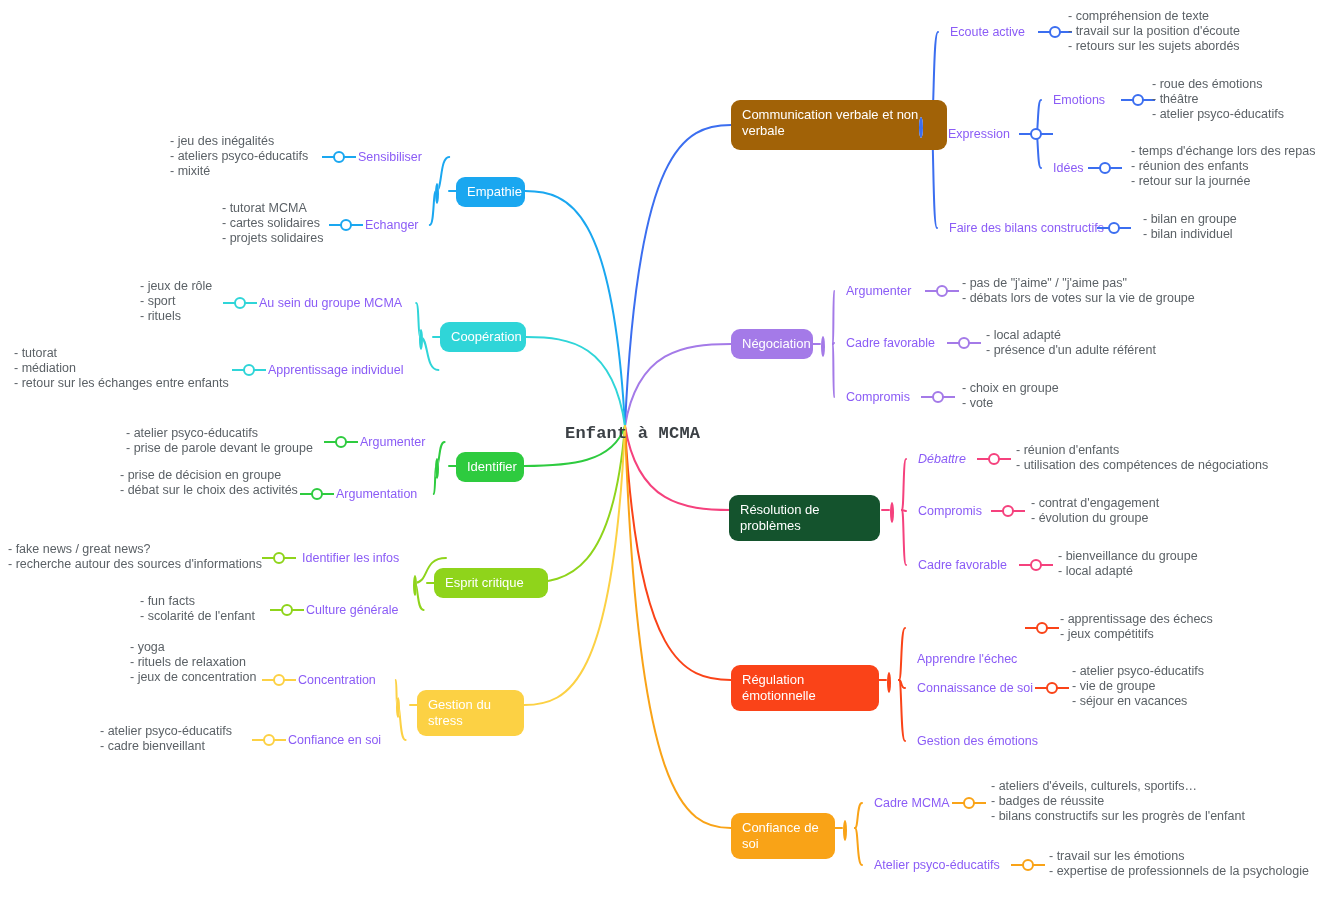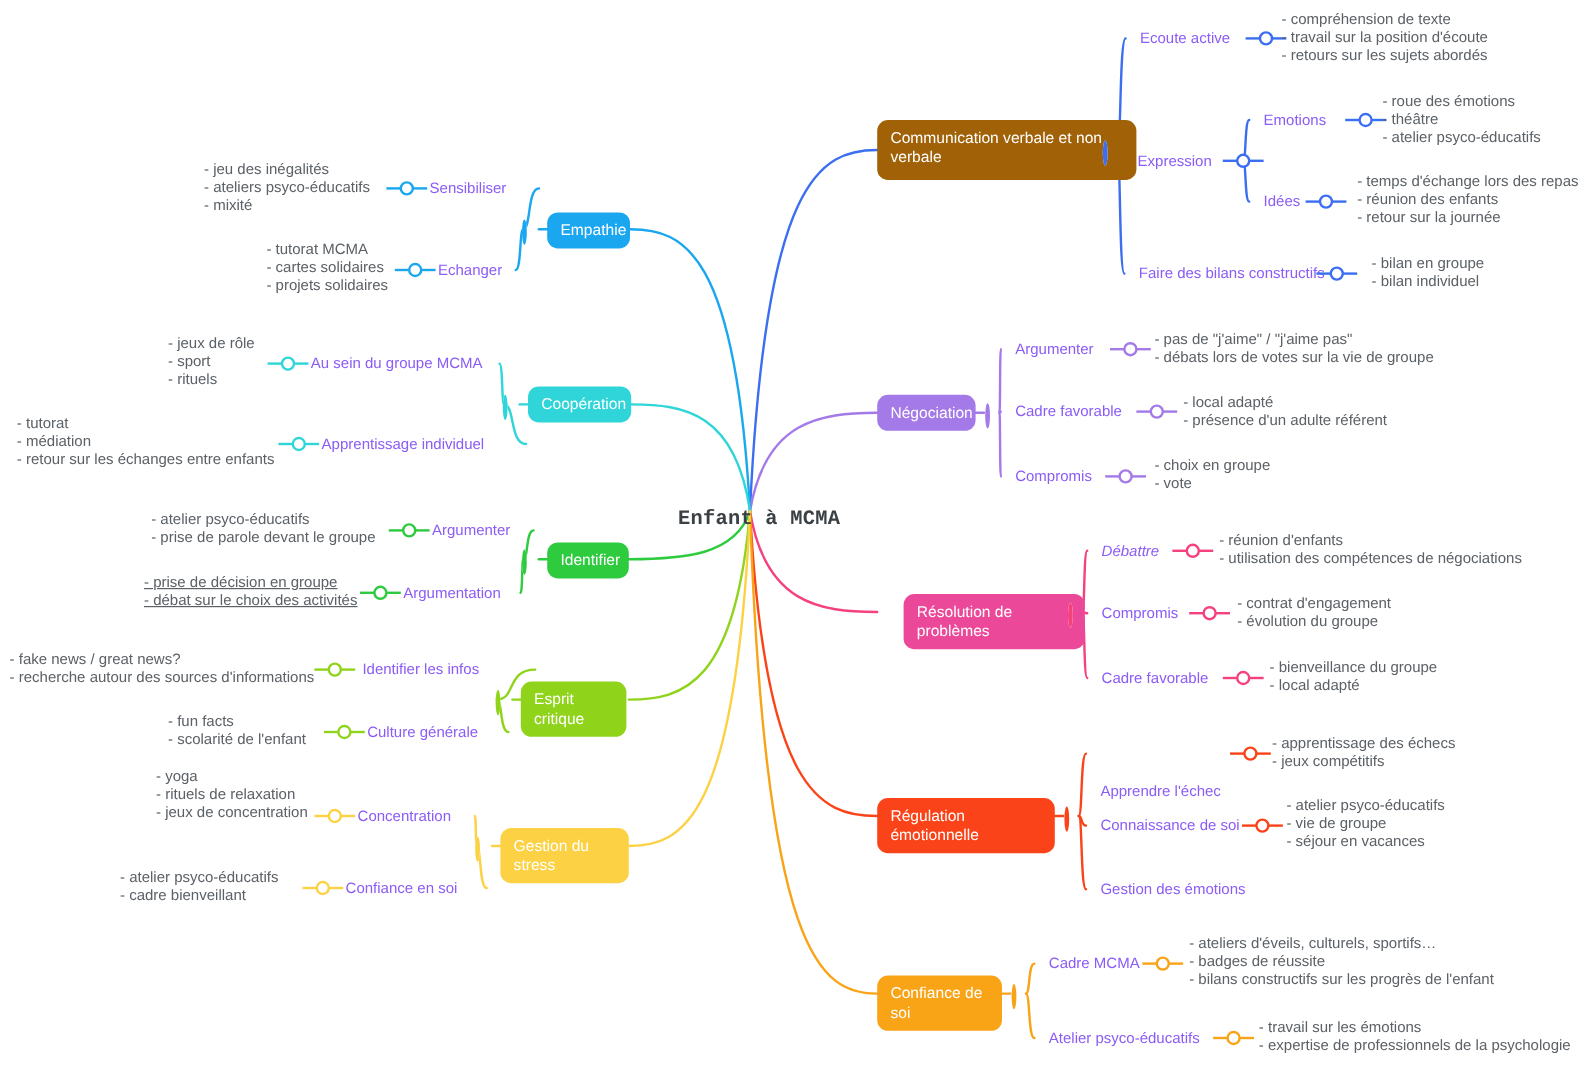--- a/index.html
+++ b/index.html
@@ -179,21 +179,21 @@
     </div>
     <div class="leaf-text" style="left: 986px; top: 328px;">- local adapté
 - présence d'un adulte référent</div>
     <div class="sub-label" style="left: 846px; top: 390px;">Compromis</div>
     <div class="conn" style="color: rgb(164, 122, 232); left: 921px; top: 391px;">
       <span class="bar"></span>
       <span class="ring"></span>
     </div>
     <div class="leaf-text" style="left: 962px; top: 381px;">- choix en groupe
 - vote</div>
-    <div class="branch-node" style="left: 753px; top: 495px; width: 151px; min-height: 30px; background: #ec4899;">Résolution de problèmes</div>
+    <div class="branch-node" style="left: 729px; top: 495px; width: 151px; min-height: 30px; background: #14532d;">Résolution de problèmes</div>
     <div class="nconn" style="color: rgb(245, 65, 125); left: 890px; top: 504px;"><span class="ring"></span></div>
     <div class="sub-label" style="left: 918px; top: 452px; font-style: italic;">Débattre</div>
     <div class="conn" style="color: rgb(245, 65, 125); left: 977px; top: 453px;">
       <span class="bar"></span>
       <span class="ring"></span>
     </div>
     <div class="leaf-text" style="left: 1016px; top: 443px;">- réunion d'enfants
 - utilisation des compétences de négociations</div>
     <div class="sub-label" style="left: 918px; top: 504px;">Compromis</div>
     <div class="conn" style="color: rgb(245, 65, 125); left: 991px; top: 505px;">
@@ -287,23 +287,23 @@
       <span class="bar"></span>
       <span class="ring"></span>
     </div>
     <div class="leaf-text" style="left: 126px; top: 426px;">- atelier psyco-éducatifs
 - prise de parole devant le groupe</div>
     <div class="sub-label" style="left: 336px; top: 487px;">Argumentation</div>
     <div class="conn" style="color: rgb(46, 203, 63); left: 300px; top: 488px;">
       <span class="bar"></span>
       <span class="ring"></span>
     </div>
-    <div class="leaf-text" style="left: 120px; top: 478px; text-decoration: underline;">- prise de décision en groupe
+    <div class="leaf-text" style="left: 120px; top: 468px;">- prise de décision en groupe
 - débat sur le choix des activités</div>
-    <div class="branch-node" style="left: 434px; top: 568px; width: 88px; min-height: 30px; background: rgb(143, 212, 27);">Esprit critique</div>
+    <div class="branch-node" style="left: 434px; top: 568px; width: 114px; min-height: 30px; background: rgb(143, 212, 27);">Esprit critique</div>
     <div class="nconn" style="color: rgb(143, 212, 27); left: 413px; top: 577px;"><span class="ring"></span></div>
     <div class="sub-label" style="left: 302px; top: 551px;">Identifier les infos</div>
     <div class="conn" style="color: rgb(143, 212, 27); left: 262px; top: 552px;">
       <span class="bar"></span>
       <span class="ring"></span>
     </div>
     <div class="leaf-text" style="left: 8px; top: 542px;">- fake news / great news?
 - recherche autour des sources d'informations</div>
     <div class="sub-label" style="left: 306px; top: 603px;">Culture générale</div>
     <div class="conn" style="color: rgb(143, 212, 27); left: 270px; top: 604px;">

